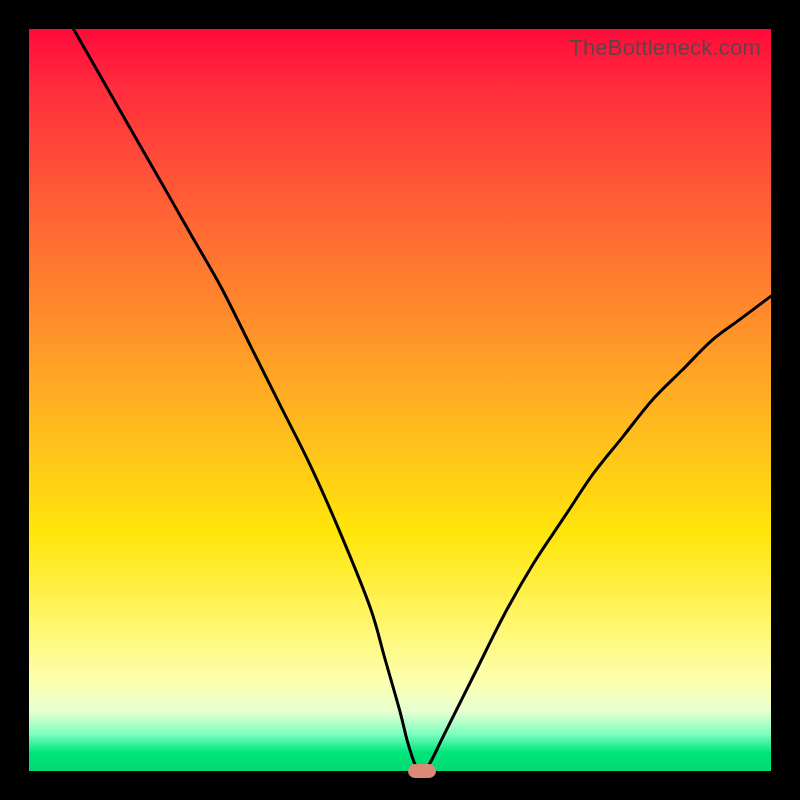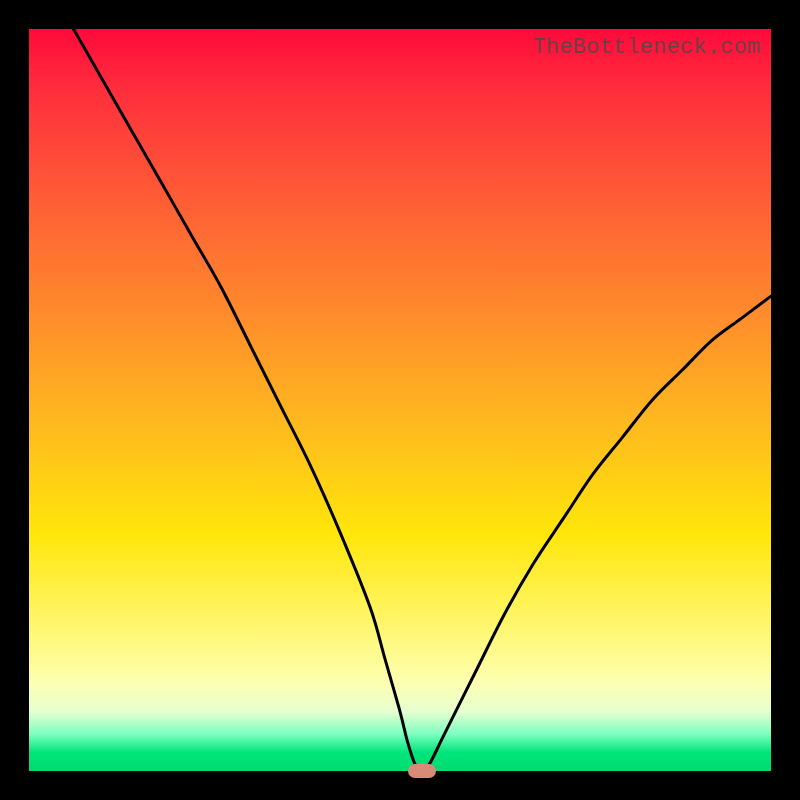--- a/index.html
+++ b/index.html
@@ -9,21 +9,20 @@
     height: 800px;
     background: #000;
     overflow: hidden;
     font-family: Arial, Helvetica, sans-serif;
   }
   .frame {
     position: relative;
     width: 800px;
     height: 572px;
     background: #000;
-    font-family: Liberation Mono, monospace;
   }
   .plot-area {
     position: absolute;
     left: 29px;
     top: 29px;
     width: 742px;
     height: 742px;
     
     background: linear-gradient(
       to bottom,

